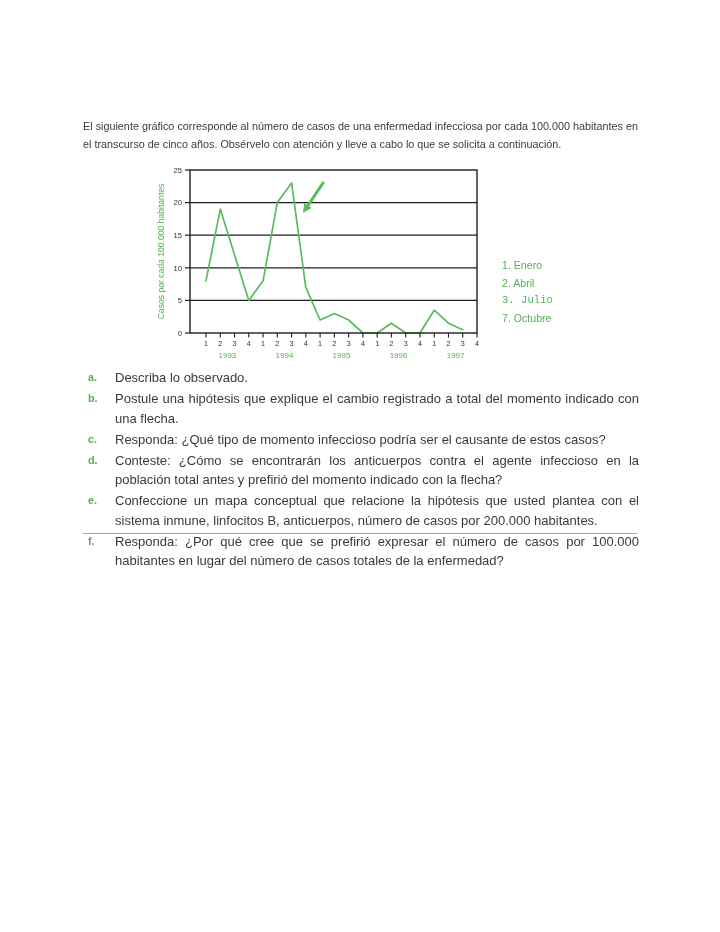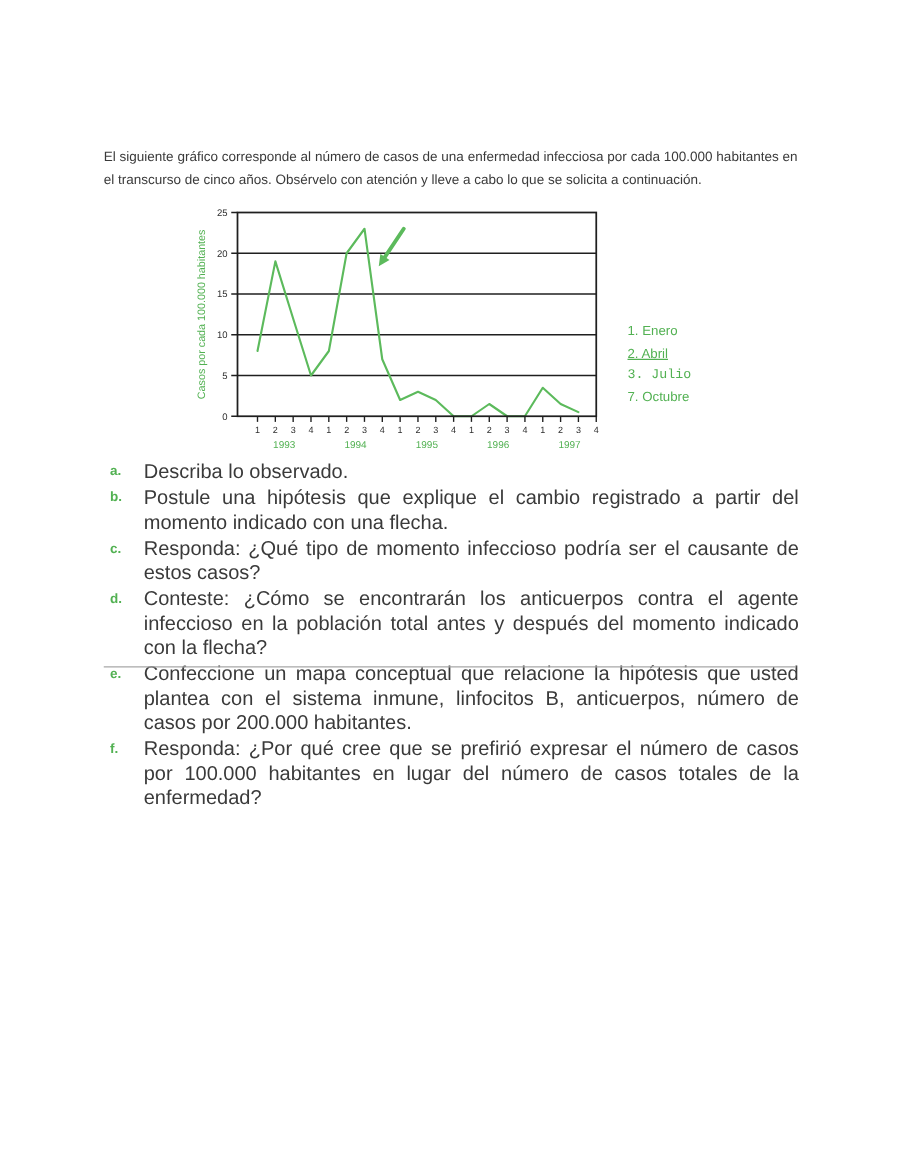--- a/index.html
+++ b/index.html
@@ -60,21 +60,21 @@
   .q-letter {
     flex: 0 0 32px;
     padding-left: 5px;
     box-sizing: border-box;
     font-weight: bold;
     font-size: 10.8px;
     line-height: 19.5px;
   }
   .q-text {
     flex: 1;
-    font-size: 16px;
+    font-size: 13px;
     line-height: 19.5px;
     text-align: justify;
   }
   #divider {
     position: absolute;
     left: 83px; top: 533px;
     width: 554px; height: 0;
     border-top: 1px solid #a8a8a8;
   }
   svg text { font-family: "Liberation Sans", sans-serif; }
@@ -153,41 +153,41 @@
         <text x="248.55263157894734" y="202" text-anchor="middle" font-size="8" fill="#52b152">1996</text>
         <text x="305.60526315789474" y="202" text-anchor="middle" font-size="8" fill="#52b152">1997</text>
         <text x="14" y="95.5" text-anchor="middle" font-size="8.6" fill="#52b152" transform="rotate(-90 14 95.5)">Casos por cada 100.000 habitantes</text>
         <line x1="173" y1="27" x2="158" y2="49.5" stroke="#5cba5c" stroke-width="3.1" stroke-linecap="round"></line>
         <polygon points="153,57 154.3,47.1 161.6,51.9" fill="#5cba5c"></polygon>
       </svg>
   </div>
 
   <div id="legend">
       <div class="legend-item" style="color: rgb(82, 177, 82);">1. Enero</div>
-      <div class="legend-item" style="color: rgb(82, 177, 82); text-decoration: underline;">2. Abril</div>
+      <div class="legend-item" style="color: rgb(82, 177, 82);">2. Abril</div>
       <div class="legend-item" style="color: rgb(82, 177, 82); font-family: Liberation Mono, monospace;">3. Julio</div>
       <div class="legend-item" style="color: rgb(82, 177, 82);">7. Octubre</div>
     </div>
 
   <div id="questions">
       <div class="question">
         <span class="q-letter" style="color: rgb(82, 177, 82);">a.</span>
         <span class="q-text">Describa lo observado.</span>
       </div>
       <div class="question">
         <span class="q-letter" style="color: rgb(82, 177, 82);">b.</span>
-        <span class="q-text">Postule una hipótesis que explique el cambio registrado a partir del momento indicado con una flecha.</span>
+        <span class="q-text">Postule una hipótesis que explique el cambio registrado a total del momento indicado con una flecha.</span>
       </div>
       <div class="question">
         <span class="q-letter" style="color: rgb(82, 177, 82);">c.</span>
         <span class="q-text">Responda: ¿Qué tipo de momento infeccioso podría ser el causante de estos casos?</span>
       </div>
       <div class="question">
         <span class="q-letter" style="color: rgb(82, 177, 82);">d.</span>
-        <span class="q-text">Conteste: ¿Cómo se encontrarán los anticuerpos contra el agente infeccioso en la población total antes y después del momento indicado con la flecha?</span>
+        <span class="q-text">Conteste: ¿Cómo se encontrarán los anticuerpos contra el agente infeccioso en la población total antes y prefirió del momento indicado con la flecha?</span>
       </div>
       <div class="question">
         <span class="q-letter" style="color: rgb(82, 177, 82);">e.</span>
         <span class="q-text">Confeccione un mapa conceptual que relacione la hipótesis que usted plantea con el sistema inmune, linfocitos B, anticuerpos, número de casos por 200.000 habitantes.</span>
       </div>
       <div class="question">
         <span class="q-letter" style="color: rgb(82, 177, 82);">f.</span>
         <span class="q-text">Responda: ¿Por qué cree que se prefirió expresar el número de casos por 100.000 habitantes en lugar del número de casos totales de la enfermedad?</span>
       </div>
     </div>

